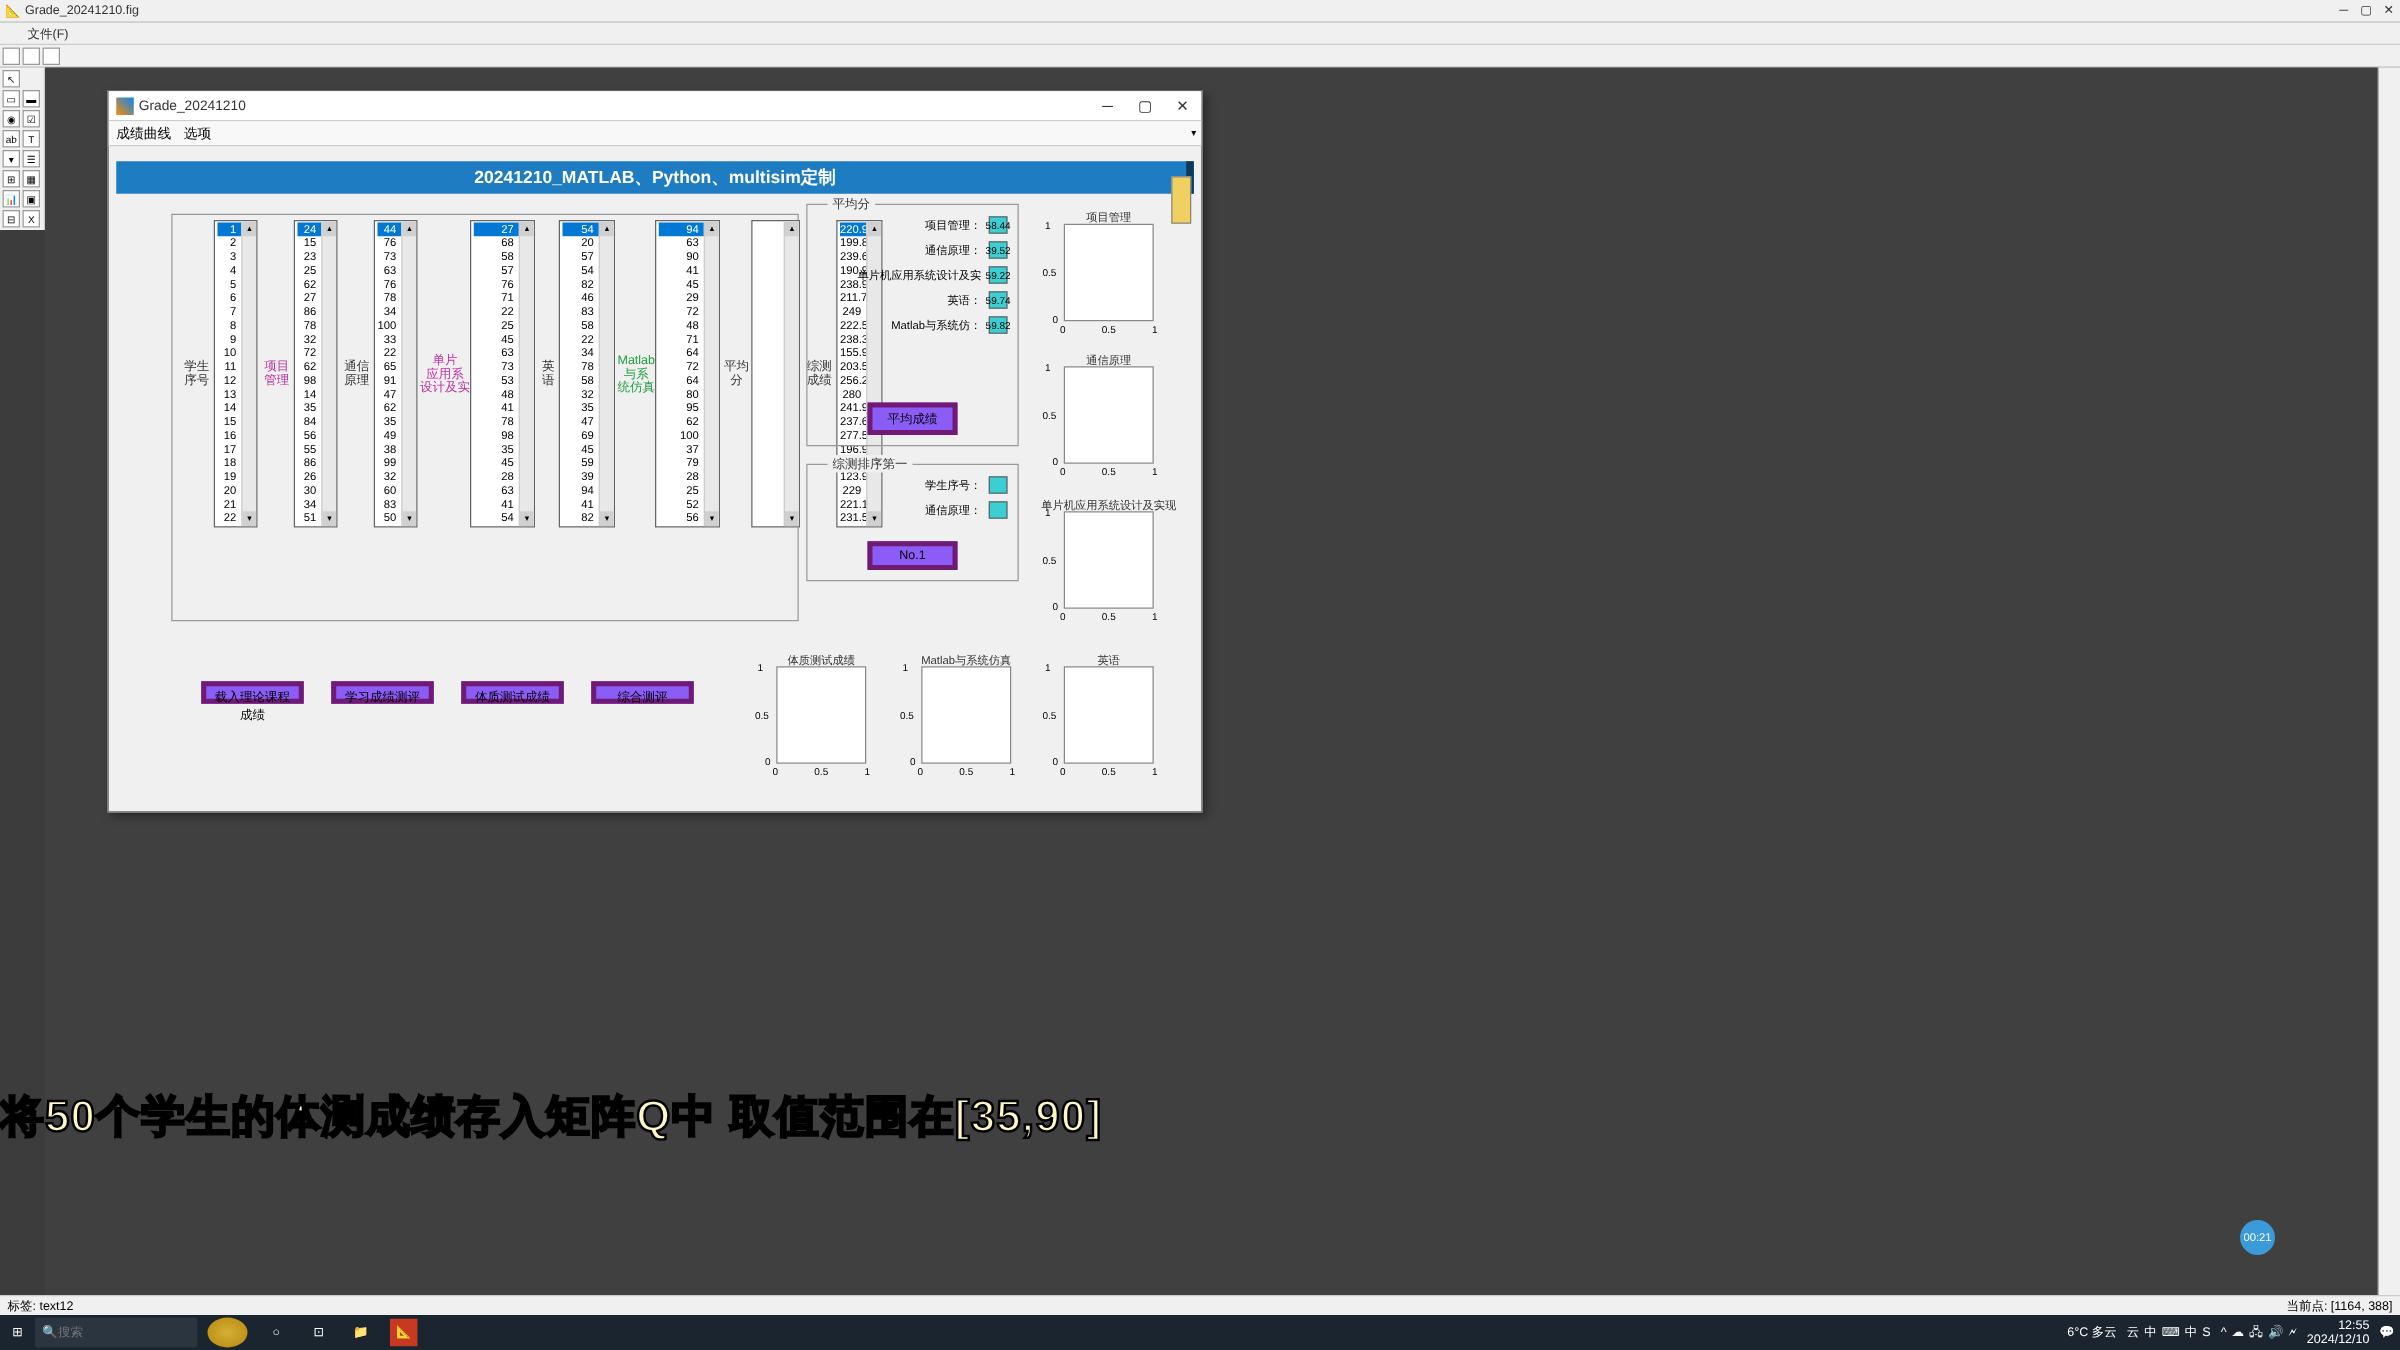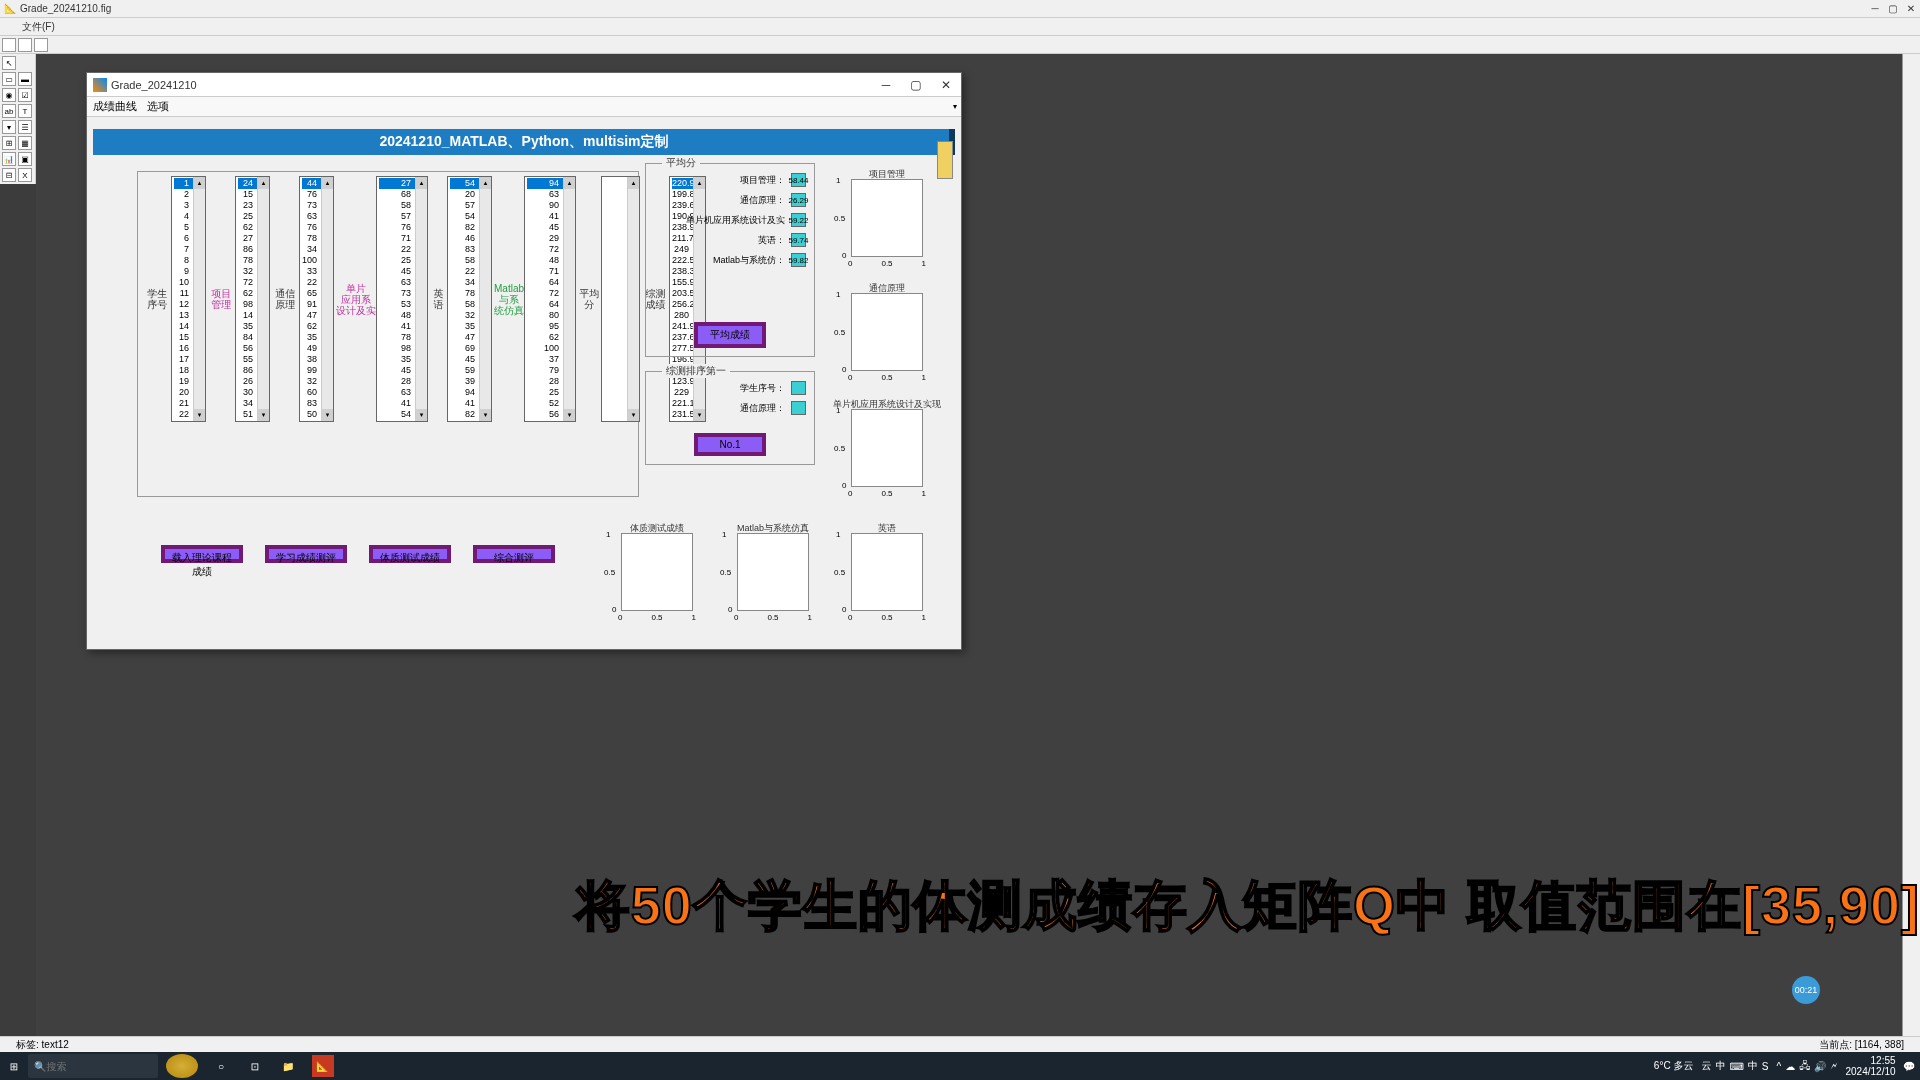--- a/index.html
+++ b/index.html
@@ -79,27 +79,27 @@
     .mini-plot { position: absolute; background: #fff; border: 1px solid #888; width: 72px; height: 78px; }
     .plot-title { position: absolute; top: -12px; left: 50%; transform: translateX(-50%); font-size: 9px; white-space: nowrap; color: #333; }
     .plot-y { position: absolute; left: -16px; top: -4px; font-size: 8px; }
     .plot-y2 { position: absolute; left: -18px; top: 34px; font-size: 8px; }
     .plot-y3 { position: absolute; left: -10px; bottom: -4px; font-size: 8px; }
     .plot-x { position: absolute; bottom: -12px; font-size: 8px; width: 100%; display:flex; justify-content: space-between; padding: 0 -2px;}
     .plot-x span:first-child { margin-left: -4px;}
     .plot-x span:last-child { margin-right: -4px;}
     
     
-    .subtitle { position: absolute; left: 0; right: 0; top: 870px; text-align: right; font-size: 54px; font-weight: 900; color: #f97316; -webkit-text-stroke: 2px #000; letter-spacing: 1px; }
+    .subtitle { position: absolute; left: 0; right: 0; top: 870px; text-align: left; font-size: 35px; font-weight: 900; color: #fef9c3; -webkit-text-stroke: 2px #000; letter-spacing: 1px; }
     
     
     .rec-badge { position: absolute; right: 100px; bottom: 62px; width: 28px; height: 28px; border-radius: 50%; background: #3a9bd8; color: #fff; display: flex; align-items: center; justify-content: center; font-size: 9px; }
     
     
-    .status-bar { position: absolute; left: 0; right: 0; bottom: 14px; height: 16px; background: #f0f0f0; border-top: 1px solid #ccc; font-size: 10px; display: flex; align-items: center; padding: 0 16px; justify-content: space-between; }
+    .status-bar { position: absolute; left: 0; right: 0; bottom: 14px; height: 16px; background: #f0f0f0; border-top: 1px solid #ccc; font-size: 10px; display: flex; align-items: center; padding: 0 6px; justify-content: space-between; }
     
     
     .taskbar { position: absolute; left: 0; right: 0; bottom: 0; height: 28px; background: #1a2530; display: flex; align-items: center; padding: 0 4px; color: #fff; font-size: 10px; }
     .tb-start { width: 20px; height: 20px; display:flex; align-items:center; justify-content:center; color:#fff;}
     .tb-search { display: flex; align-items: center; background: #2a3540; height: 24px; width: 130px; padding: 0 6px; margin-left: 4px; border-radius: 2px; }
     .tb-search input { background: transparent; border: none; color: #ccc; font-size: 10px; width: 100%; outline: none;}
     .tb-icons-mid { display: flex; gap: 12px; margin-left: 12px; align-items: center;}
     .tb-icon-app { width: 22px; height: 22px; display:flex; align-items:center; justify-content:center;}
     .tb-right { margin-left: auto; display: flex; align-items: center; gap: 8px; }
     .tb-time { text-align: right; line-height: 1.1; }
@@ -452,21 +452,21 @@
 
       <div class="avg-panel">
         <div class="avg-title">平均分</div>
         <div class="avg-panel-content">
           <div class="avg-row">
               <div class="avg-label">项目管理：</div>
               <div class="avg-val">58.44</div>
             </div>
           <div class="avg-row">
               <div class="avg-label">通信原理：</div>
-              <div class="avg-val">26.29</div>
+              <div class="avg-val">39.52</div>
             </div>
           <div class="avg-row">
               <div class="avg-label">单片机应用系统设计及实</div>
               <div class="avg-val">59.22</div>
             </div>
           <div class="avg-row">
               <div class="avg-label">英语：</div>
               <div class="avg-val">59.74</div>
             </div>
           <div class="avg-row">

